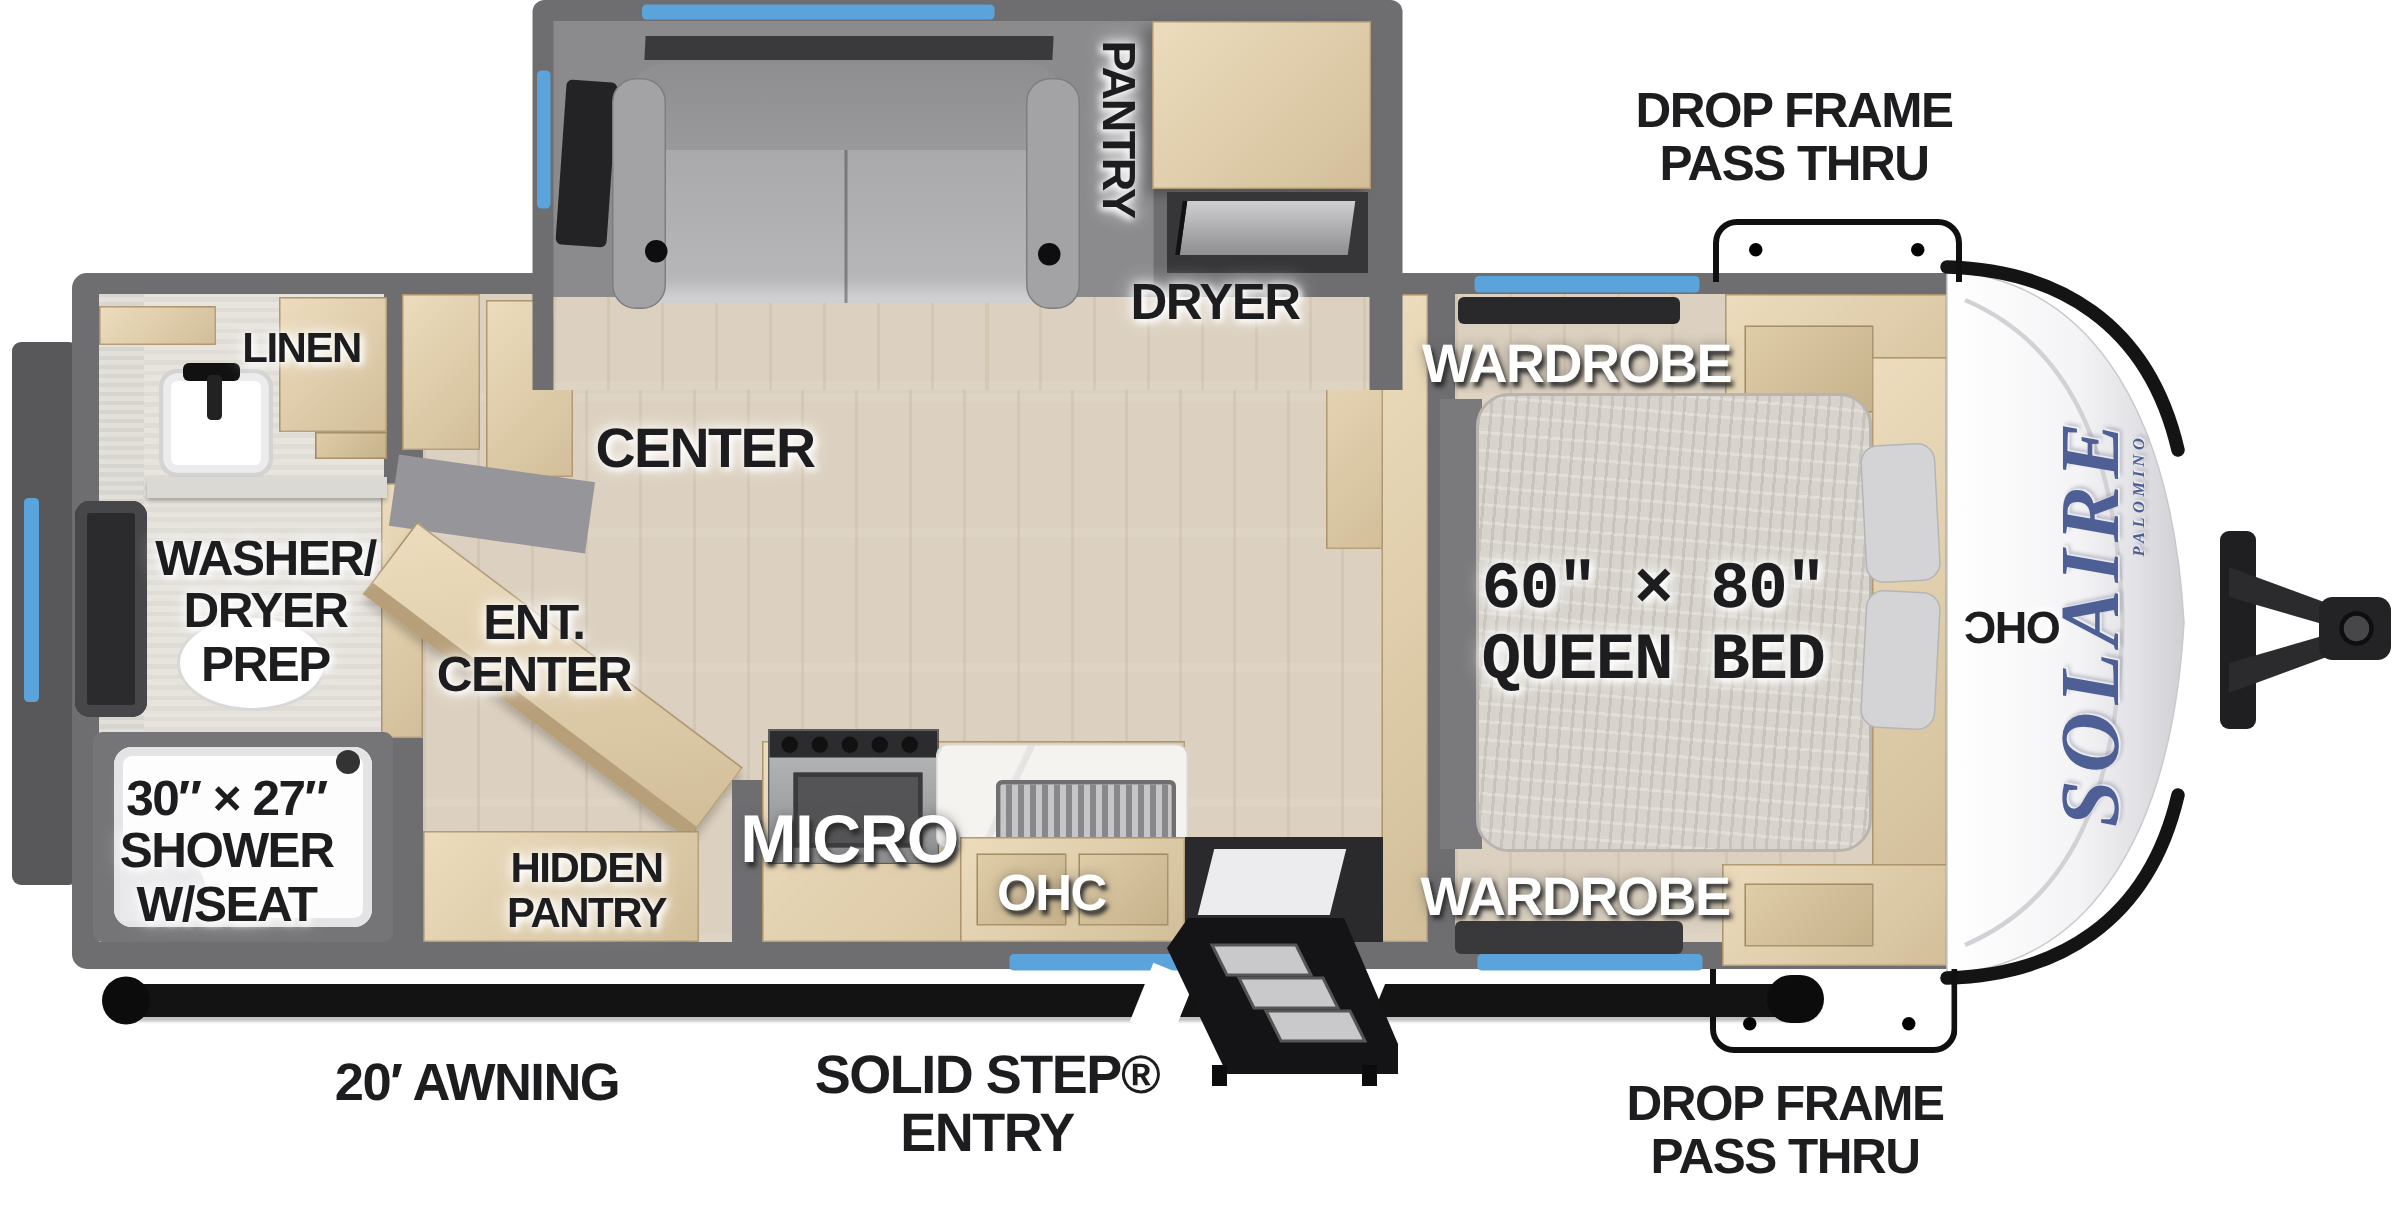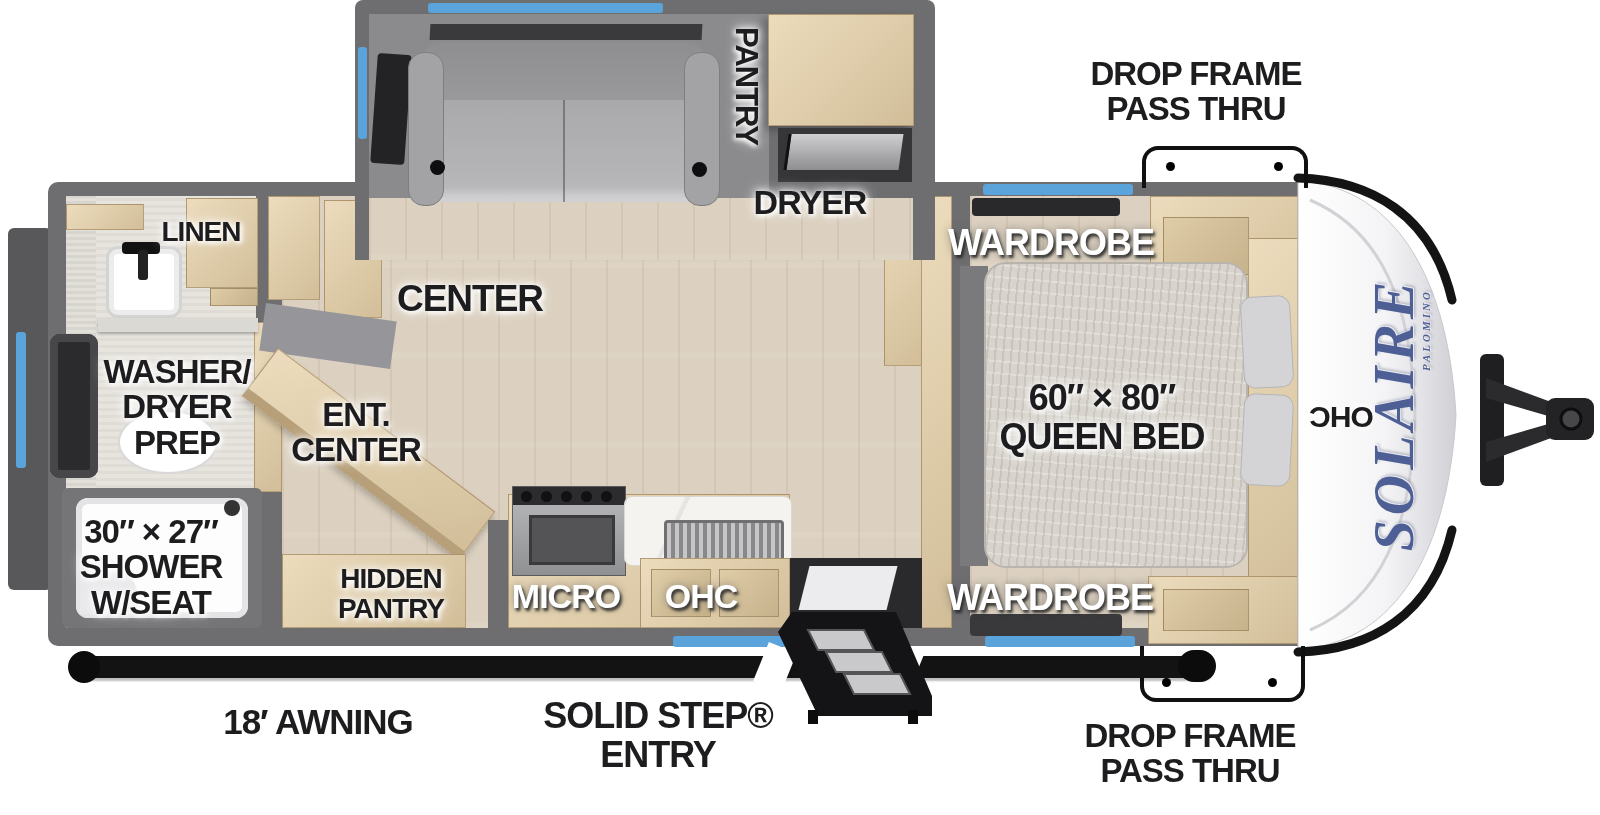--- a/index.html
+++ b/index.html
@@ -190,26 +190,26 @@
   <div class="lbl" style="left:356px;top:432px;font-size:33px;">ENT.
 CENTER</div>
   <div class="lbl" style="left:177px;top:407px;font-size:33px;">WASHER/
 DRYER
 PREP</div>
   <div class="lbl" style="left:151px;top:567px;font-size:33px;">30″ × 27″
 SHOWER
 W/SEAT</div>
   <div class="lbl" style="left:391px;top:594px;font-size:28px;">HIDDEN
 PANTRY</div>
-  <div class="lbl lblw" style="left:566px;top:596px;font-size:34px;">MICRO</div>
+  <div class="lbl lblw" style="left:566px;top:560px;font-size:45px;">MICRO</div>
   <div class="lbl lblw" style="left:701px;top:596px;font-size:34px;">OHC</div>
   <div class="lbl lblw" style="left:1051px;top:243px;font-size:36px;">WARDROBE</div>
   <div class="lbl lblw" style="left:1050px;top:598px;font-size:36px;">WARDROBE</div>
-  <div class="lbl" style="left:1102px;top:418px;font-size:36px;">60″ × 80″
+  <div class="lbl" style="left:1102px;top:418px;font-size:44px;font-family:Liberation Mono, monospace;">60″ × 80″
 QUEEN BED</div>
   <div class="lbl rot180" style="left:1342px;top:417px;font-size:30px;">OHC</div>
-  <div class="lbl" style="left:318px;top:722px;font-size:35px;">18′ AWNING</div>
+  <div class="lbl" style="left:318px;top:722px;font-size:35px;">20′ AWNING</div>
   <div class="lbl" style="left:658px;top:736px;font-size:36px;">SOLID STEP®
 ENTRY</div>
   <div class="abs logo rotm90" style="left:1394px;top:414px;font-size:56px;white-space:nowrap;">SOLAIRE</div>
   <div class="abs logo rotm90" style="left:1426px;top:330px;font-size:11px;letter-spacing:3px;white-space:nowrap;">PALOMINO</div>
 
 </div>
 
 </body></html>

